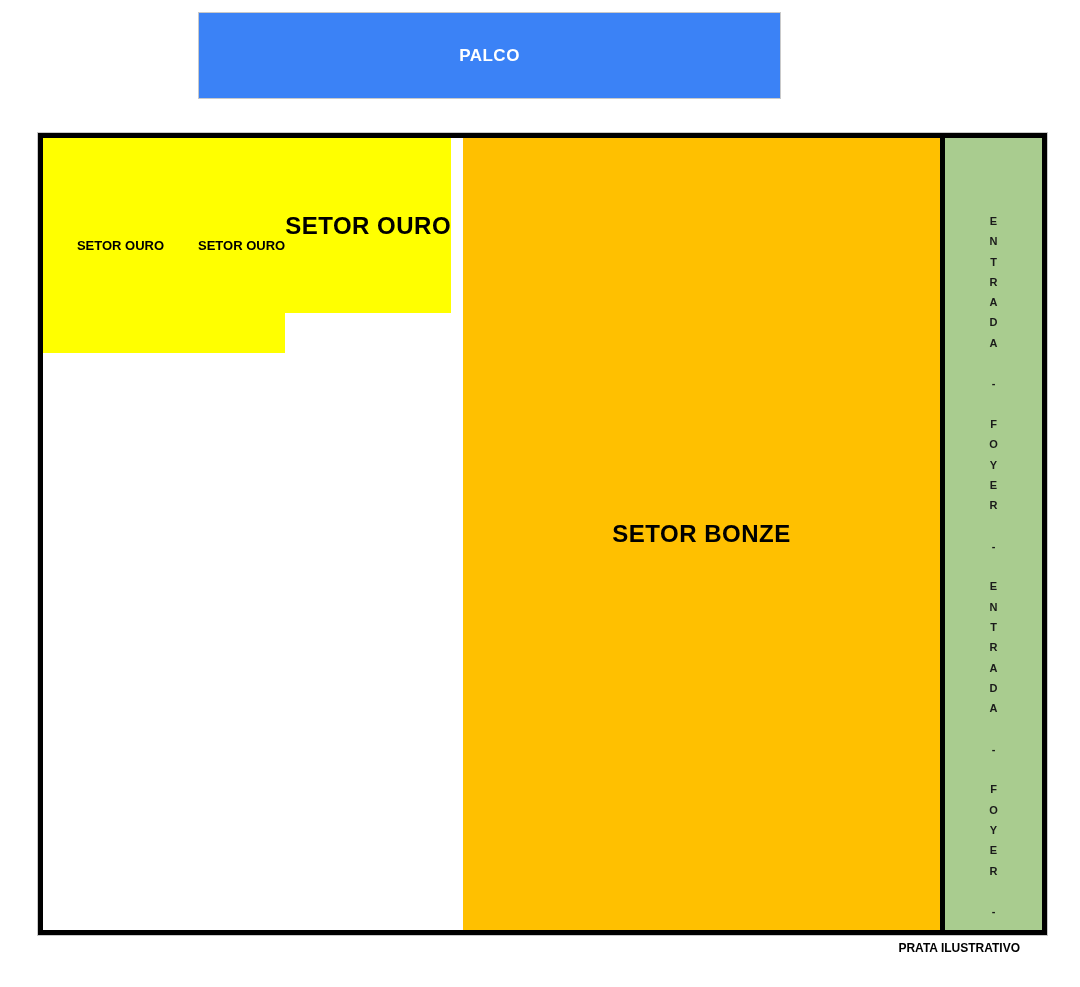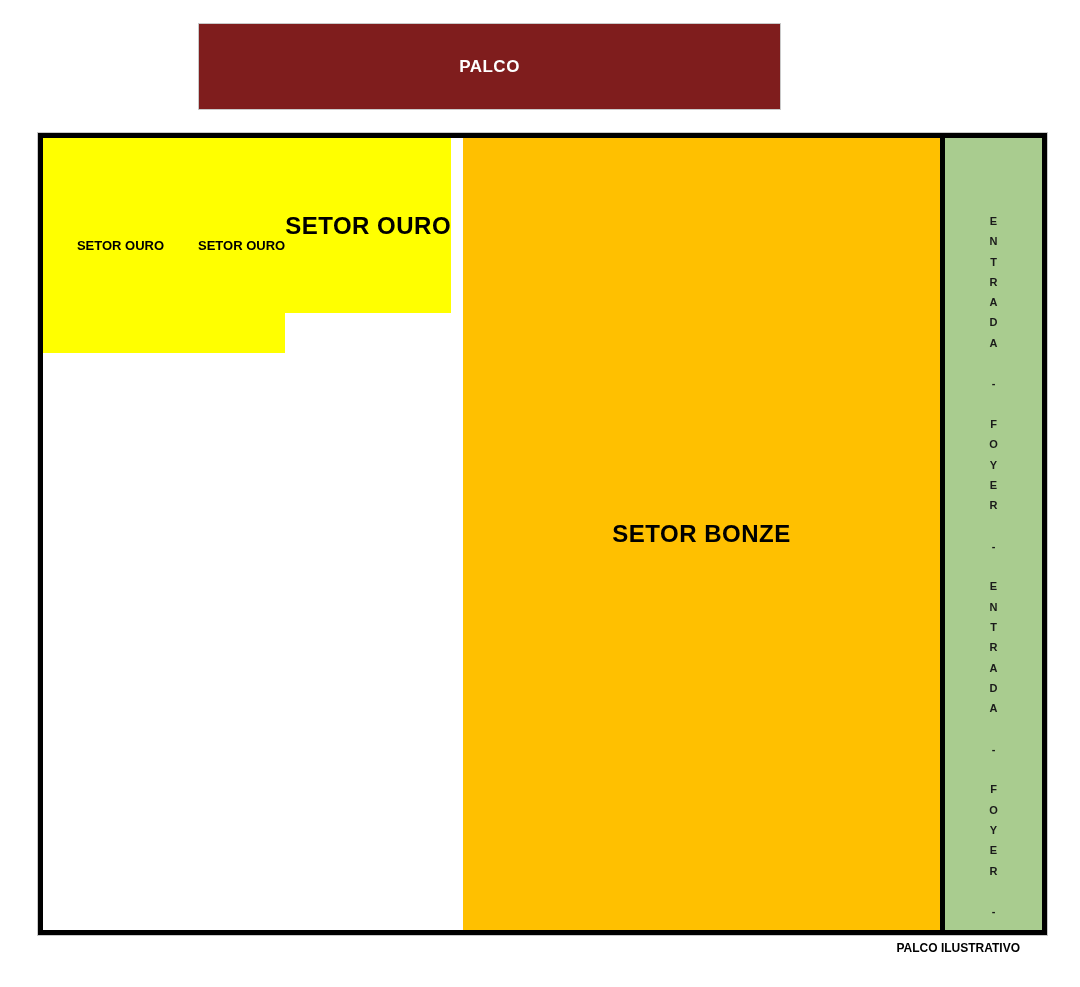--- a/index.html
+++ b/index.html
@@ -12,24 +12,24 @@
     position: relative;
     width: 1080px;
     height: 987px;
     background: #ffffff;
     overflow: hidden;
   }
   
   .stage {
     position: absolute;
     left: 199px;
-    top: 24px;
+    top: 13px;
     width: 581px;
     height: 85px;
-    background: #7f1d1d;
+    background: #3b82f6;
     outline: 1px solid #c9c9c9;
     display: flex;
     align-items: center;
     justify-content: center;
   }
   .stage-label {
     color: #ffffff;
     font-size: 17px;
     font-weight: bold;
     letter-spacing: 0.5px;
@@ -193,15 +193,15 @@
           <div class="vchar">Y</div>
           <div class="vchar">E</div>
           <div class="vchar">R</div>
           <div class="vchar">&nbsp;</div>
           <div class="vchar">-</div>
         </div>
     </div>
 
   </div>
 
-  <div class="footer-note">PALCO ILUSTRATIVO</div>
+  <div class="footer-note">PRATA ILUSTRATIVO</div>
 
 </div>
 
 </body></html>

